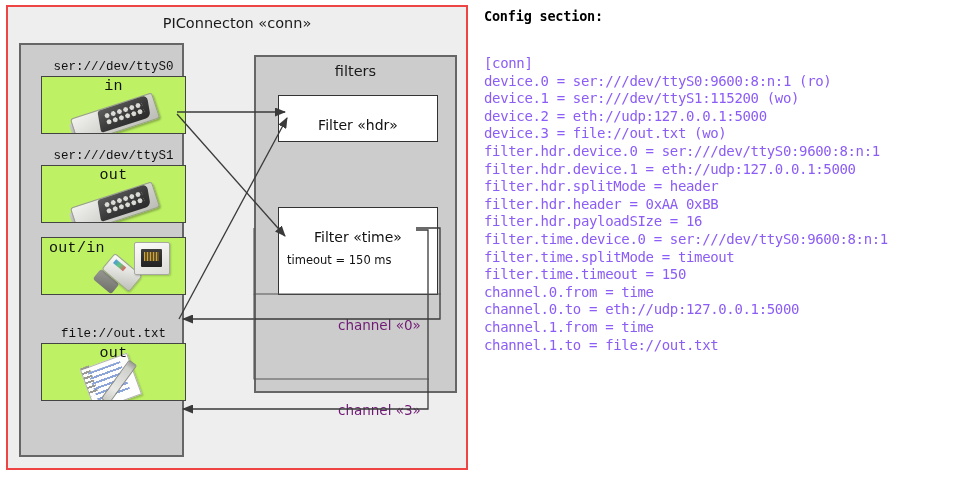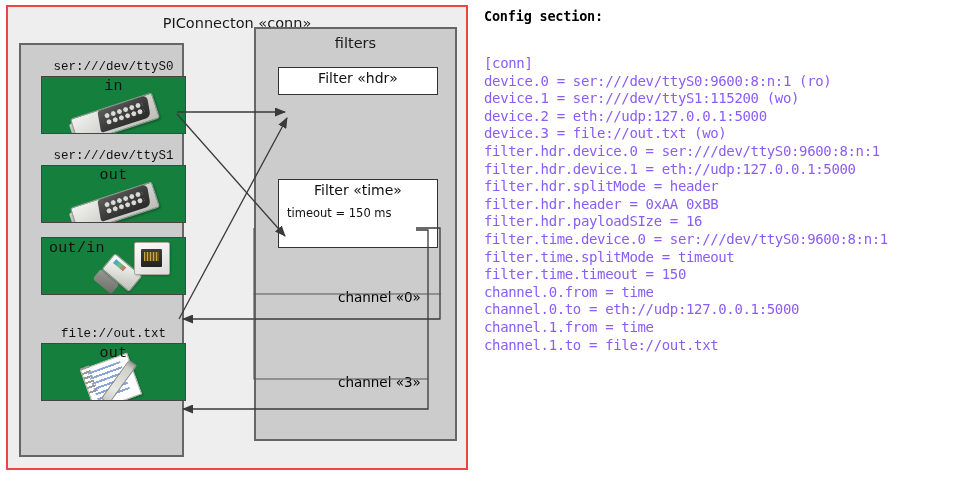--- a/index.html
+++ b/index.html
@@ -38,21 +38,21 @@
   }
 
   .group-panel {
     position: absolute;
     background: #cccccc;
     border: 2px solid #666666;
     box-sizing: border-box;
   }
 
   #devices-panel  { left: 11px;  top: 36px; width: 165px; height: 414px; }
-  #filters-panel  { left: 246px; top: 20px; width: 203px; height: 414px; }
+  #filters-panel  { left: 246px; top: 48px; width: 203px; height: 338px; }
 
   .group-title {
     position: absolute;
     left: 0;
     top: 6px;
     width: 100%;
     text-align: center;
     font-size: 14.5px;
     color: #1a1a1a;
   }
@@ -66,21 +66,21 @@
     line-height: 17px;
     white-space: nowrap;
   }
   .device-label.wide {
     margin-left: -14px;
     width: 173px;
   }
   .device-box {
     position: relative;
     height: 58px;
-    background: #15803d;
+    background: #bef264;
     border: 1.5px solid #444444;
     box-sizing: border-box;
     overflow: hidden;
   }
   .device-dir {
     position: absolute;
     top: 1px;
     left: 0;
     width: 100%;
     text-align: center;
@@ -238,35 +238,35 @@
     left: 22px;
     width: 160px;
     background: #ffffff;
     border: 1.5px solid #333333;
     box-sizing: border-box;
   }
   .filter-title {
     text-align: center;
     font-size: 14px;
     color: #111111;
-    padding: 2px 0 8px 0;
+    padding: 21px 0 8px 0;
   }
   .filter-prop {
     font-size: 11.5px;
     color: #111111;
     padding: 0 0 2px 8px;
     line-height: 15px;
     white-space: nowrap;
   }
   .filter-body { padding-bottom: 7px; }
 
   .channel-label {
     position: absolute;
     font-size: 13.5px;
-    color: #000000;
+    color: #701a75;
     white-space: nowrap;
   }
 
   
   #wires {
     position: absolute;
     left: 0; top: 0;
     width: 462px;
     height: 465px;
     pointer-events: none;

